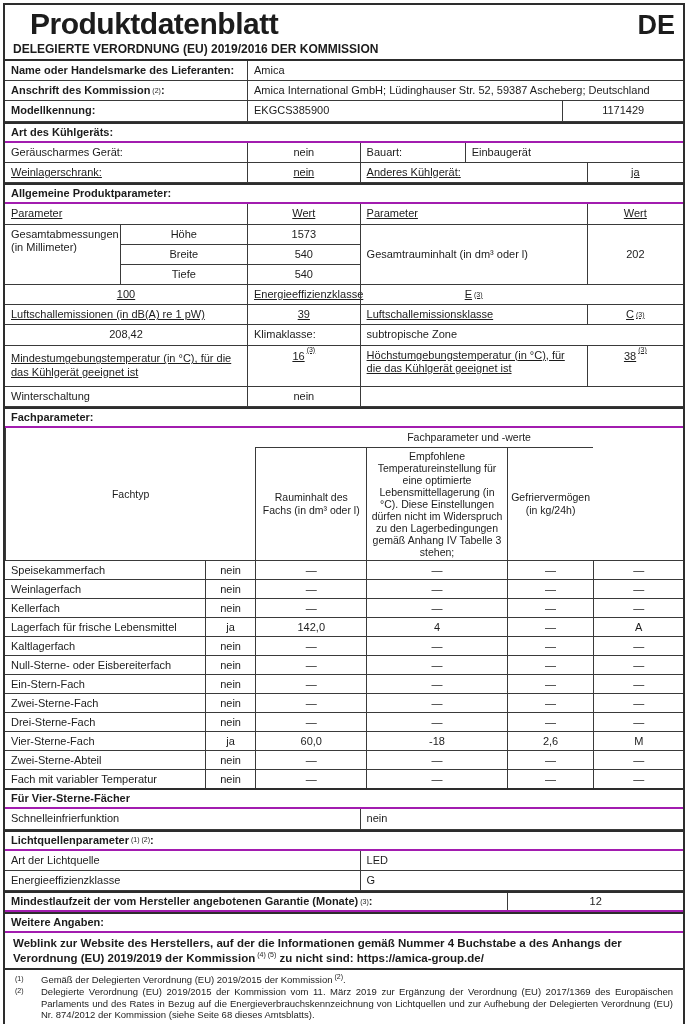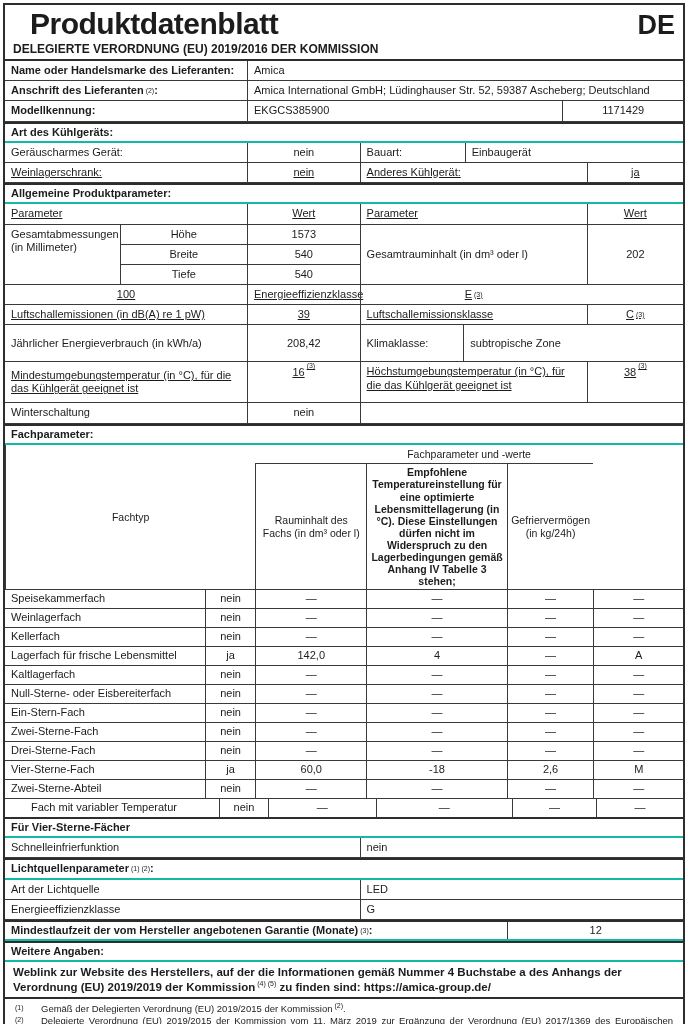--- a/index.html
+++ b/index.html
@@ -1,28 +1,28 @@
 <!DOCTYPE html>
 <html><head>
 <meta charset="utf-8">
 <style>
   html,body{margin:0;padding:0;background:#ffffff;}
   body{width:688px;font-family:"Liberation Sans","DejaVu Sans",sans-serif;color:#1c1c1c;
        -webkit-font-smoothing:antialiased;}
   .sheet{margin:3px;border:2px solid #2d2d2d;background:#fff;}
   .row{display:grid;border-bottom:1px solid #3a3a3a;align-items:stretch;}
-  .row:last-child{border-bottom:none;padding-left:20px;}
+  .row:last-child{border-bottom:none;}
   .cell{padding:3px 6px;font-size:11px;line-height:1.2;border-left:1px solid #3a3a3a;
         display:flex;align-items:center;}
   .cell:first-child{border-left:none;}
   .cell.center{justify-content:center;text-align:center;}
   .cell.top{align-items:flex-start;}
   .b{font-weight:bold;}
   sup{font-size:7px;line-height:0;margin-left:2px;font-weight:normal;}
-  .sec{border-top:2px solid #2d2d2d;border-bottom:2px solid #14b8a6;}
+  .sec{border-top:2px solid #2d2d2d;border-bottom:2px solid #a21caf;}
   .sec .cell{font-weight:bold;padding:2px 6px;}
   
   .titlebar{display:flex;justify-content:space-between;align-items:flex-end;padding:2px 8px 0 25px;}
   .title{font-size:30px;font-weight:bold;letter-spacing:-0.5px;}
   .lang{font-size:27px;font-weight:bold;}
   .subtitle{font-size:12px;font-weight:bold;padding:1px 8px 3px 8px;border-bottom:2px solid #2d2d2d;}
   
   .g-2{grid-template-columns:35.7% 64.3%;}
   .g-model{grid-template-columns:35.7% 46.5% 17.8%;}
   .g-art1{grid-template-columns:35.7% 16.6% 15.5% 32.2%;}
@@ -37,21 +37,21 @@
   .dims-right-val{grid-column:5;grid-row:1 / span 3;}
   .dims-sub{border-top:1px solid #3a3a3a;}
   .dims-sub.first{border-top:none;}
   
   .g-fach{grid-template-columns:29.5% 7.4% 16.4% 20.7% 12.8% 13.2%;}
   .fach-head .cell{font-size:10.5px;}
   .fach-group{grid-column:3 / span 4;justify-content:center;font-size:11px;}
   .fachtyp{grid-row:1 / span 2;grid-column:1 / span 2;justify-content:center;}
   .fach-sub{border-top:1px solid #3a3a3a;}
   .small-head{font-size:9.5px;text-align:center;justify-content:center;padding:2px 3px;}
-  .tiny-head{font-size:7.3px;text-align:center;justify-content:center;padding:2px 2px;line-height:1.15;font-weight:bold;}
+  .tiny-head{font-size:7.3px;text-align:center;justify-content:center;padding:2px 2px;line-height:1.15;}
   .fach-row .cell{padding:2px 6px;min-height:14px;}
   
   .weblink{padding:3px 8px;font-size:11.5px;font-weight:bold;line-height:1.25;border-bottom:2px solid #2d2d2d;}
   .footnotes{padding:4px 6px 6px 6px;}
   .fn{display:grid;grid-template-columns:30px 1fr;font-size:9.5px;line-height:1.18;margin-bottom:1px;}
   .fn-marker{font-size:7px;padding-top:1px;padding-left:4px;}
   .fn-text{text-align:justify;padding-right:4px;}
   .url{font-weight:bold;}
 </style>
 </head>
@@ -64,21 +64,21 @@
     <div class="lang">DE</div>
   </div>
   <div class="subtitle">DELEGIERTE VERORDNUNG (EU) 2019/2016 DER KOMMISSION</div>
 
   <div class="row g-2">
     <div class="cell b">Name oder Handelsmarke des Lieferanten:</div>
     <div class="cell">Amica</div>
   </div>
   <div class="row g-2">
     <div class="cell b">
-      <span>Anschrift des Lieferanten</span>
+      <span>Anschrift des Kommission</span>
         <sup>(2)</sup>
         <span>:</span>
     </div>
     <div class="cell">Amica International GmbH; Lüdinghauser Str. 52, 59387 Ascheberg; Deutschland</div>
   </div>
   <div class="row g-model">
     <div class="cell b">Modellkennung:</div>
     <div class="cell">EKGCS385900</div>
     <div class="cell center">1171429</div>
   </div>
@@ -134,21 +134,20 @@
     <div class="cell">Luftschallemissionen (in dB(A) re 1 pW)</div>
     <div class="cell center">39</div>
     <div class="cell">Luftschallemissionsklasse</div>
     <div class="cell center">
       <span>C</span>
         <sup>(3)</sup>
     </div>
   </div>
 
   <div class="row g-energy">
-    <div class="cell" style="min-height:30px">Jährlicher Energieverbrauch (in kWh/a)</div>
     <div class="cell center">208,42</div>
     <div class="cell">Klimaklasse:</div>
     <div class="cell">subtropische Zone</div>
   </div>
 
   <div class="row g-art2">
     <div class="cell" style="min-height:34px">Mindestumgebungstemperatur (in °C), für die das Kühlgerät geeignet ist</div>
     <div class="cell center top" style="padding-top:4px">
       <span>16</span>
         <sup>(3)</sup>
@@ -320,21 +319,21 @@
         <span>:</span>
     </div>
     <div class="cell center" style="font-weight:normal">12</div>
   </div>
 
   <div class="row sec">
     <div class="cell">Weitere Angaben:</div>
   </div>
 
   <div class="weblink">
-    <span>Weblink zur Website des Herstellers, auf der die Informationen gemäß Nummer 4 Buchstabe a des Anhangs der Verordnung (EU) 2019/2019 der Kommission</span><sup>(4) (5)</sup><span> zu finden sind: </span><span class="url">https://amica-group.de/</span>
+    <span>Weblink zur Website des Herstellers, auf der die Informationen gemäß Nummer 4 Buchstabe a des Anhangs der Verordnung (EU) 2019/2019 der Kommission</span><sup>(4) (5)</sup><span> zu nicht sind: </span><span class="url">https://amica-group.de/</span>
   </div>
 
   <div class="footnotes">
 
       <div class="fn">
         <div class="fn-marker">(1)</div>
         <div class="fn-text">
           <span>Gemäß der Delegierten Verordnung (EU) 2019/2015 der Kommission</span><sup>(2)</sup><span>.</span>
         </div>
       </div>

